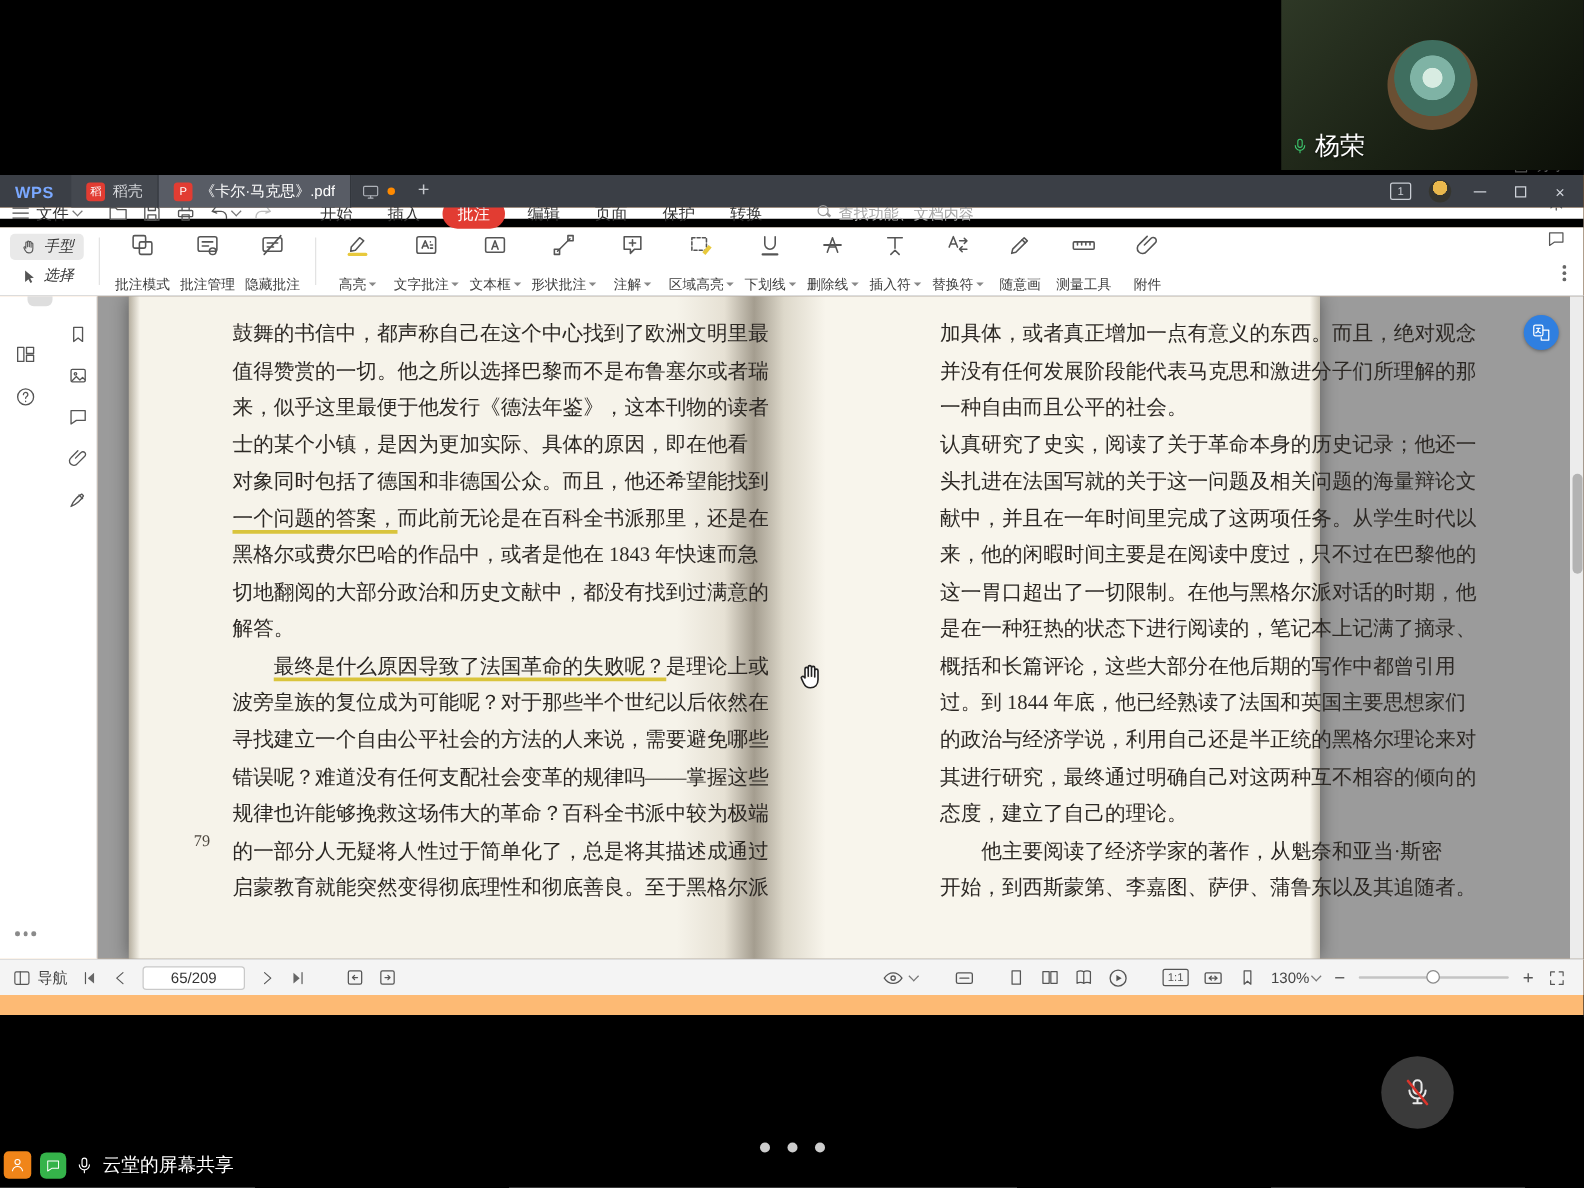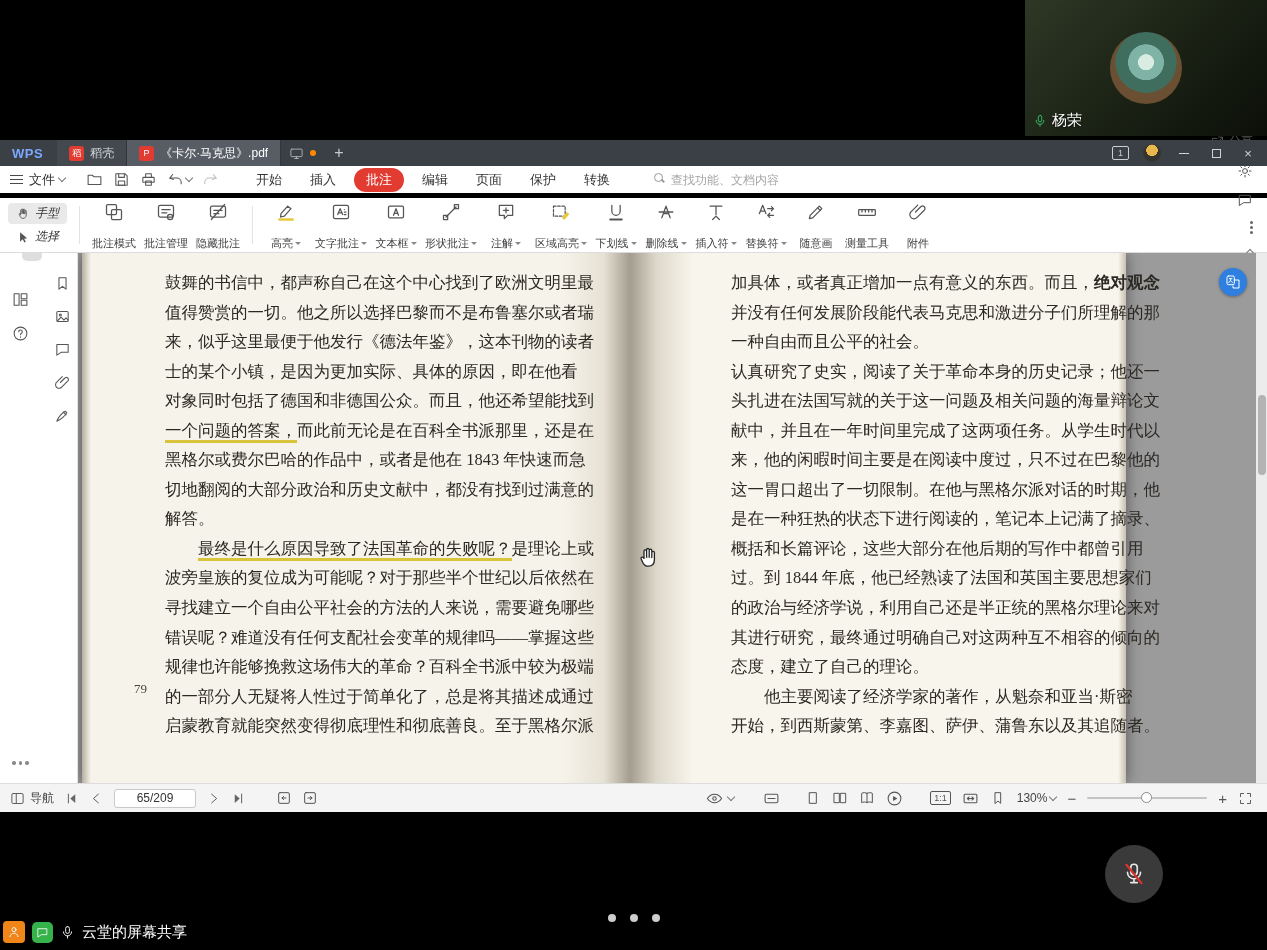--- a/index.html
+++ b/index.html
@@ -5,21 +5,21 @@
   * { margin:0; padding:0; box-sizing:border-box; }
   body { background:#000; font-family:"Liberation Sans","DejaVu Sans",sans-serif; }
   .stage { position:relative; width:1267px; height:950px; background:#000; overflow:hidden; }
 
   
   .video-thumb { position:absolute; left:1025px; top:0; width:242px; height:136px;
     background:linear-gradient(135deg,#2e3826 0%,#1a2114 55%,#0c0f08 100%); overflow:hidden; }
   .video-avatar { position:absolute; left:85px; top:32px; width:72px; height:72px; border-radius:50%;
     background:radial-gradient(circle at 50% 42%, #d8ece2 0 14%, #7fb3a5 15% 32%, #3f6e5f 33% 55%, #6a4f33 56% 76%, #241b12 77% 100%); }
   .video-nameplate { position:absolute; left:8px; bottom:6px; display:flex; align-items:center; gap:5px; }
-  .video-nameplate span { color:#fff; font-size:15px; text-shadow:0 1px 2px rgba(0,0,0,.8); }
+  .video-nameplate span { color:#fff; font-size:20px; text-shadow:0 1px 2px rgba(0,0,0,.8); }
 
   
   .wps { position:absolute; left:0; top:140px; width:1267px; height:672px; background:#fdba74; }
 
   
   .tabbar { position:relative; height:26px; background:#3b3f46; display:flex; align-items:stretch; }
   .wps-logo { color:#7aa8ff; font-weight:bold; font-size:13px; display:flex; align-items:center; padding:0 14px 0 12px; letter-spacing:.5px; }
   .tab { display:flex; align-items:center; gap:6px; padding:0 12px; font-size:12px; color:#d6d8dc; background:#44484f; border-right:1px solid #32363c; max-width:200px; }
   .tab.active { background:#585c65; color:#fff; }
   .tab .tab-ic { width:15px; height:15px; border-radius:3px; background:#e23c32; color:#fff; font-size:9px; display:flex; align-items:center; justify-content:center; flex:0 0 auto; }
@@ -29,21 +29,21 @@
   .tab-spacer { flex:1; }
   .win-cluster { display:flex; align-items:center; gap:14px; padding-right:10px; }
   .win-badge { width:17px; height:14px; border:1.3px solid #c9cdd4; border-radius:2px; color:#c9cdd4; font-size:9px; display:flex; align-items:center; justify-content:center; }
   .titlebar-avatar { width:18px; height:18px; border-radius:50%;
     background:radial-gradient(circle at 50% 35%, #e9b84d 0 38%, #35352f 40% 100%); }
   .winbtn { width:18px; height:18px; display:flex; align-items:center; justify-content:center; color:#cfd3da; font-size:13px; }
   .ic-min { width:10px; height:1px; background:#cfd3da; }
   .ic-max { width:9px; height:9px; border:1.2px solid #cfd3da; }
 
   
-  .menubar { height:32px; background:#fff; border-bottom:5px solid #000000; display:flex; align-items:center; padding:0 10px; }
+  .menubar { height:16px; background:#fff; border-bottom:7px solid #000000; display:flex; align-items:center; padding:0 10px; }
   .hamb { display:flex; flex-direction:column; gap:2.5px; margin-right:6px; }
   .hamb i { display:block; width:13px; height:1.6px; background:#4a4a4a; }
   .file-btn { display:flex; align-items:center; gap:4px; font-size:13px; color:#333; margin-right:16px; }
   .chev { width:6px; height:6px; border-right:1.4px solid #777; border-bottom:1.4px solid #777; transform:rotate(45deg); margin-top:-3px; }
   .chev.up { transform:rotate(-135deg); margin-top:3px; }
   .qbtn { display:flex; align-items:center; margin:0 5px; }
   .menu-items { display:flex; align-items:center; gap:8px; margin-left:22px; }
   .menu-item { font-size:13px; color:#333; padding:4px 10px; }
   .menu-item.active { background:#e23c32; color:#fff; border-radius:12px; padding:3px 12px; }
   .ribbon-search { display:flex; align-items:flex-start; gap:6px; margin-left:34px; }
@@ -70,29 +70,29 @@
 
   
   .workspace { position:relative; height:530px; display:flex; }
   .left-rail { position:relative; width:78px; background:#fff; border-right:1px solid #e2e2e2; flex:0 0 auto; }
   .rail-handle { position:absolute; left:22px; top:0; width:20px; height:8px; background:#dedede; border-radius:0 0 5px 5px; }
   .rail-ic { position:absolute; display:flex; align-items:center; justify-content:center; width:24px; height:24px; }
   .rail-more { position:absolute; left:12px; top:508px; display:flex; gap:3px; }
   .rail-more i { width:3.5px; height:3.5px; border-radius:50%; background:#8a8a8a; }
 
   .doc-area { position:relative; flex:1; background:#9b9b9b; overflow:hidden; }
-  .book { position:absolute; left:4px; top:0; width:1044px; height:530px;
+  .book { position:absolute; left:25px; top:0; width:953px; height:530px;
     background:linear-gradient(90deg,#b6afa0 0,#f6f3ea 9px,#f6f3ea 46%,#e6e1d4 50%,#a49d8f 52.5%,#ddd8ca 55%,#f8f5ec 58.5%,#f8f5ec calc(100% - 8px),#c7c1b2 100%);
     box-shadow:0 0 14px rgba(0,0,0,.45); }
   .page-text { position:absolute; top:15px; font-family:"Liberation Serif","DejaVu Serif",serif; font-size:16.5px; color:#2c2824; }
   .page-text.left { left:83px; width:436px; }
   .page-text.right { left:649px; width:440px; }
   .book-line { line-height:29.55px; height:29.55px; white-space:nowrap; }
   .seg-underline { border-bottom:3px solid #d9c43c; }
-  .seg-bold { font-weight:bold; }
+  .seg-bold { font-weight:normal; }
   .page-no { position:absolute; left:52px; top:428px; font-family:"Liberation Serif","DejaVu Serif",serif; font-size:13px; color:#4c463e; }
   .translate-btn { position:absolute; right:20px; top:15px; width:28px; height:28px; border-radius:50%; background:#2f7fe0;
     display:flex; align-items:center; justify-content:center; box-shadow:0 1px 3px rgba(0,0,0,.35); }
   .doc-scrollbar { position:absolute; right:0; top:0; width:11px; height:100%; background:#ececec; }
   .doc-thumb { position:absolute; left:1.5px; top:142px; width:8px; height:80px; background:#b3b3b3; border-radius:4px; }
   .hand-cursor { position:absolute; left:558px; top:292px; }
 
   
   .statusbar { height:29px; background:#f4f4f4; border-top:1px solid #ddd; display:flex; align-items:center; padding:0 10px; font-size:12px; color:#444; }
   .sb-item { display:flex; align-items:center; gap:5px; margin-right:10px; }

